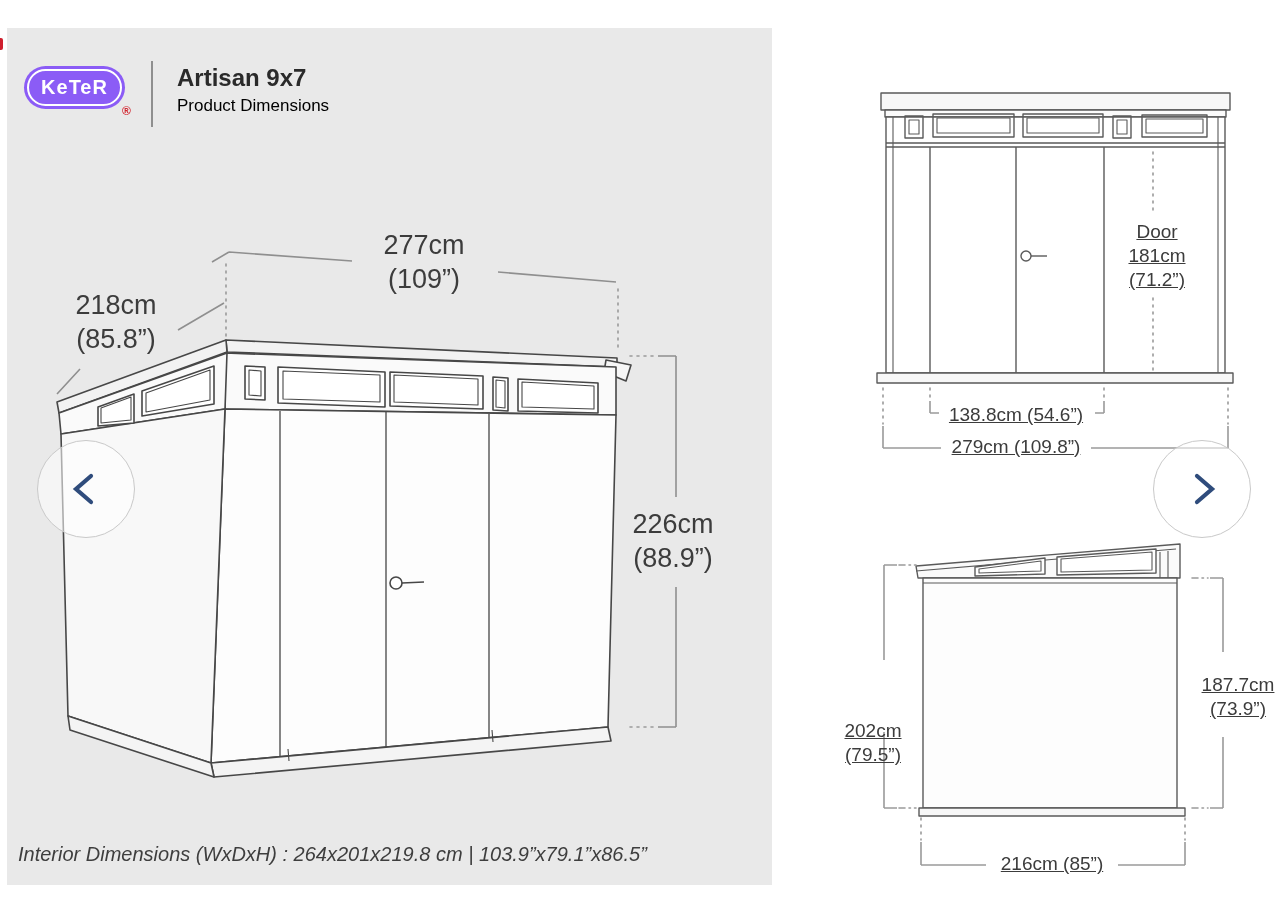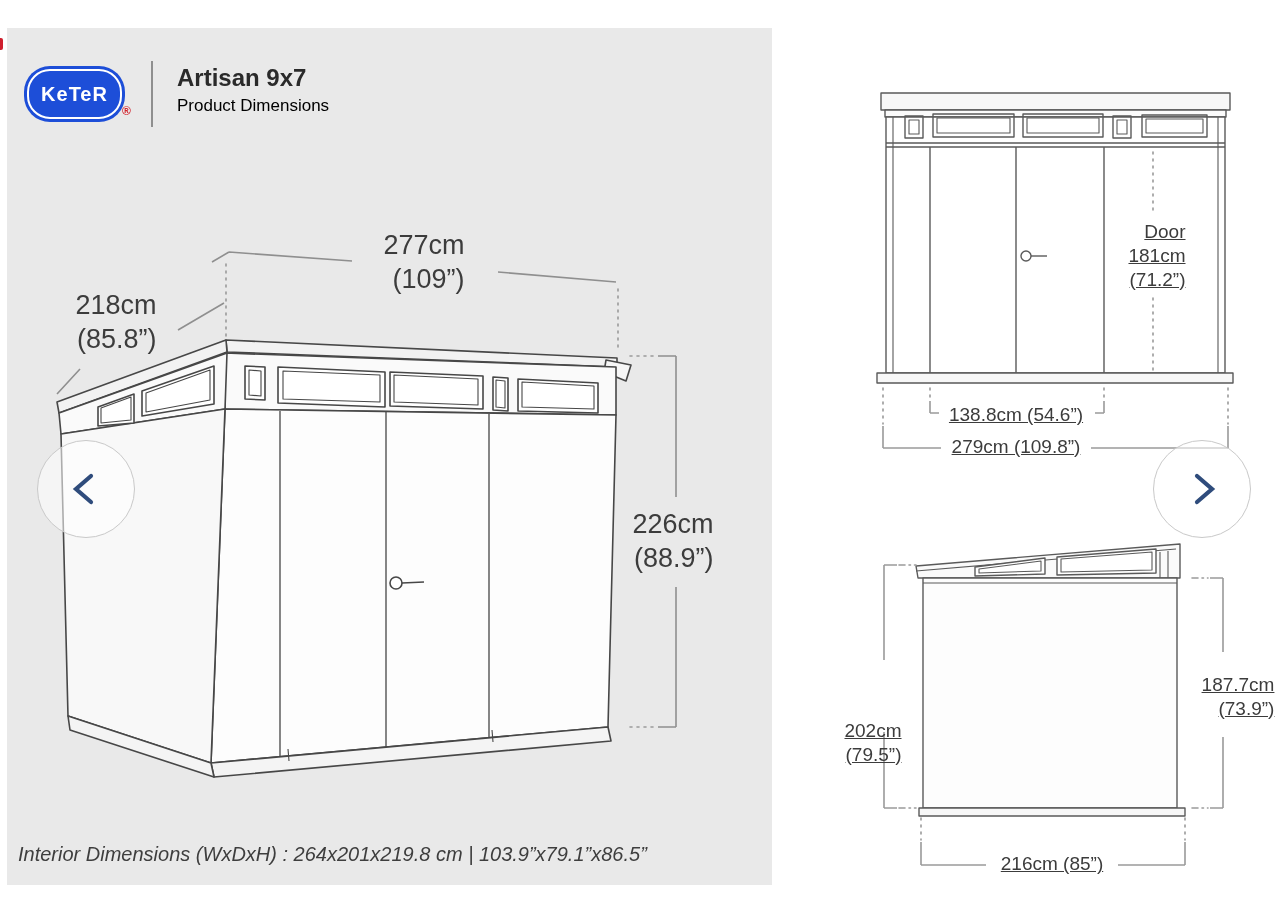--- a/index.html
+++ b/index.html
@@ -12,39 +12,39 @@
   .panel{
     position:absolute;left:7px;top:28px;width:765px;height:857px;
     background:#e9e9e9;
   }
   .prev-slide-edge{
     position:absolute;left:0;top:38px;width:3px;height:12px;
     background:#cf1f2e;border-radius:0 2px 2px 0;
   }
   
   .logo{
-    position:absolute;left:24px;top:66px;width:101px;height:56px;
-    background:#1d4ed8;border-radius:26px;
+    position:absolute;left:24px;top:66px;width:101px;height:43px;
+    background:#8b5cf6;border-radius:26px;
     display:flex;align-items:center;justify-content:center;
   }
   .logo-ring{position:absolute;inset:3px;border:2px solid #ffffff;border-radius:23px;}
   .logo-text{
     position:relative;color:#ffffff;font-weight:bold;font-size:20px;
     letter-spacing:1px;transform:scaleY(1.05);
   }
   .logo-reg{position:absolute;left:122px;top:104px;color:#d22630;font-size:12px;font-weight:bold;}
   .brand-divider{position:absolute;left:151px;top:61px;width:2px;height:66px;background:#8f8f8f;}
   .title{position:absolute;left:177px;top:64px;font-size:24px;font-weight:bold;color:#2a2a2a;}
   .subtitle{position:absolute;left:177px;top:96px;font-size:17px;color:#000000;}
   
   .diagrams{position:absolute;left:0;top:0;width:1284px;height:923px;}
   
   .dim{
     position:absolute;transform:translateX(-50%);
-    text-align:right;color:#3c3c3c;white-space:nowrap;
+    text-align:center;color:#3c3c3c;white-space:nowrap;
   }
   .dim-lg{font-size:27px;line-height:34px;}
   .dim-sm{font-size:19px;line-height:24px;text-decoration:underline;}
   .footer-text{
     position:absolute;left:18px;top:843px;font-size:20px;color:#3e3e3e;white-space:nowrap;font-style:italic;
   }
   
   .nav-btn{
     position:absolute;width:98px;height:98px;border-radius:50%;
     border:1.5px solid #c9c9c9;background:rgba(255,255,255,0.55);

